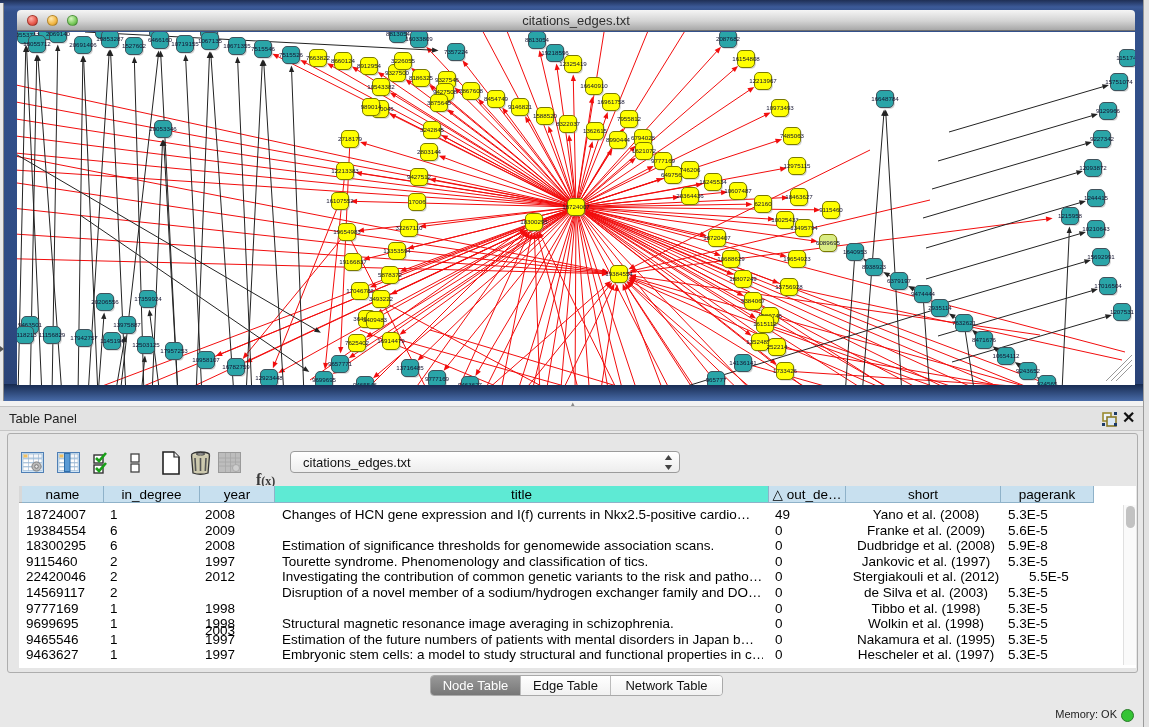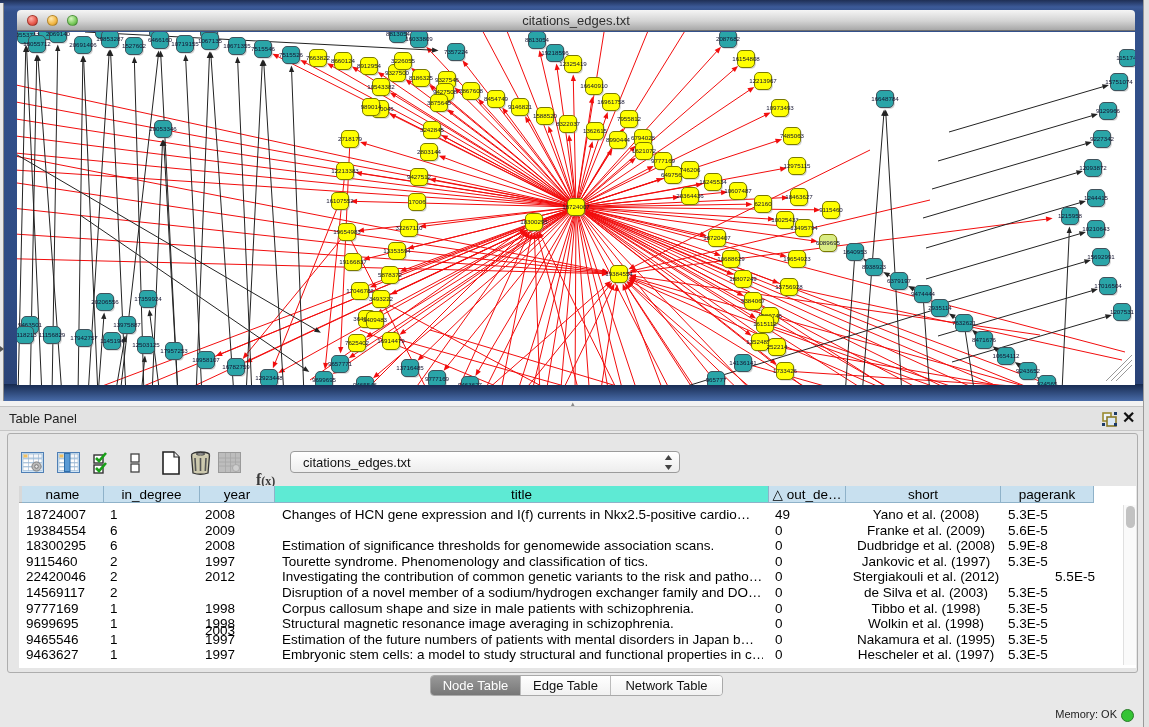--- a/index.html
+++ b/index.html
@@ -945,32 +945,31 @@
       <div style="position:absolute;left:263px;top:67.8px;width:481px;height:15.6px;line-height:15.6px;text-align:left;white-space:nowrap;overflow:hidden;">Tourette syndrome. Phenomenology and classification of tics.</div>
       <div style="position:absolute;left:756px;top:67.8px;width:72px;height:15.6px;line-height:15.6px;text-align:left;white-space:nowrap;overflow:hidden;">0</div>
       <div style="position:absolute;left:827px;top:67.8px;width:160px;height:15.6px;line-height:15.6px;text-align:center;white-space:nowrap;overflow:hidden;">Jankovic et al. (1997)</div>
       <div style="position:absolute;left:989px;top:67.8px;width:92px;height:15.6px;line-height:15.6px;text-align:left;white-space:nowrap;overflow:hidden;">5.3E-5</div>
       <div style="position:absolute;left:7px;top:83.4px;width:80px;height:15.6px;line-height:15.6px;text-align:left;white-space:nowrap;overflow:hidden;">22420046</div>
       <div style="position:absolute;left:91px;top:83.4px;width:70px;height:15.6px;line-height:15.6px;text-align:left;white-space:nowrap;overflow:hidden;">2</div>
       <div style="position:absolute;left:186px;top:83.4px;width:70px;height:15.6px;line-height:15.6px;text-align:left;white-space:nowrap;overflow:hidden;">2012</div>
       <div style="position:absolute;left:263px;top:83.4px;width:481px;height:15.6px;line-height:15.6px;text-align:left;white-space:nowrap;overflow:hidden;">Investigating the contribution of common genetic variants to the risk and patho…</div>
       <div style="position:absolute;left:756px;top:83.4px;width:72px;height:15.6px;line-height:15.6px;text-align:left;white-space:nowrap;overflow:hidden;">0</div>
       <div style="position:absolute;left:827px;top:83.4px;width:160px;height:15.6px;line-height:15.6px;text-align:center;white-space:nowrap;overflow:hidden;">Stergiakouli et al. (2012)</div>
-      <div style="position:absolute;left:1010px;top:83.4px;width:92px;height:15.6px;line-height:15.6px;text-align:center;white-space:nowrap;overflow:hidden;">5.5E-5</div>
+      <div style="position:absolute;left:1010px;top:83.4px;width:92px;height:15.6px;line-height:15.6px;text-align:left;white-space:nowrap;overflow:hidden;">5.5E-5</div>
       <div style="position:absolute;left:7px;top:99.0px;width:80px;height:15.6px;line-height:15.6px;text-align:left;white-space:nowrap;overflow:hidden;">14569117</div>
       <div style="position:absolute;left:91px;top:99.0px;width:70px;height:15.6px;line-height:15.6px;text-align:left;white-space:nowrap;overflow:hidden;">2</div>
       <div style="position:absolute;left:186px;top:99.0px;width:70px;height:15.6px;line-height:15.6px;text-align:left;white-space:nowrap;overflow:hidden;margin-top:38px;">2003</div>
       <div style="position:absolute;left:263px;top:99.0px;width:481px;height:15.6px;line-height:15.6px;text-align:left;white-space:nowrap;overflow:hidden;">Disruption of a novel member of a sodium/hydrogen exchanger family and DO…</div>
       <div style="position:absolute;left:756px;top:99.0px;width:72px;height:15.6px;line-height:15.6px;text-align:left;white-space:nowrap;overflow:hidden;">0</div>
       <div style="position:absolute;left:827px;top:99.0px;width:160px;height:15.6px;line-height:15.6px;text-align:center;white-space:nowrap;overflow:hidden;">de Silva et al. (2003)</div>
       <div style="position:absolute;left:989px;top:99.0px;width:92px;height:15.6px;line-height:15.6px;text-align:left;white-space:nowrap;overflow:hidden;">5.3E-5</div>
       <div style="position:absolute;left:7px;top:114.6px;width:80px;height:15.6px;line-height:15.6px;text-align:left;white-space:nowrap;overflow:hidden;">9777169</div>
       <div style="position:absolute;left:91px;top:114.6px;width:70px;height:15.6px;line-height:15.6px;text-align:left;white-space:nowrap;overflow:hidden;">1</div>
       <div style="position:absolute;left:186px;top:114.6px;width:70px;height:15.6px;line-height:15.6px;text-align:left;white-space:nowrap;overflow:hidden;">1998</div>
-      <div style="position:absolute;left:263px;top:114.6px;width:481px;height:15.6px;line-height:15.6px;text-align:left;white-space:nowrap;overflow:hidden;">Corpus callosum shape and size in male patients with schizophrenia.</div>
       <div style="position:absolute;left:756px;top:114.6px;width:72px;height:15.6px;line-height:15.6px;text-align:left;white-space:nowrap;overflow:hidden;">0</div>
       <div style="position:absolute;left:827px;top:114.6px;width:160px;height:15.6px;line-height:15.6px;text-align:center;white-space:nowrap;overflow:hidden;">Tibbo et al. (1998)</div>
       <div style="position:absolute;left:989px;top:114.6px;width:92px;height:15.6px;line-height:15.6px;text-align:left;white-space:nowrap;overflow:hidden;">5.3E-5</div>
       <div style="position:absolute;left:7px;top:130.2px;width:80px;height:15.6px;line-height:15.6px;text-align:left;white-space:nowrap;overflow:hidden;">9699695</div>
       <div style="position:absolute;left:91px;top:130.2px;width:70px;height:15.6px;line-height:15.6px;text-align:left;white-space:nowrap;overflow:hidden;">1</div>
       <div style="position:absolute;left:186px;top:130.2px;width:70px;height:15.6px;line-height:15.6px;text-align:left;white-space:nowrap;overflow:hidden;">1998</div>
       <div style="position:absolute;left:263px;top:130.2px;width:481px;height:15.6px;line-height:15.6px;text-align:left;white-space:nowrap;overflow:hidden;">Structural magnetic resonance image averaging in schizophrenia.</div>
       <div style="position:absolute;left:756px;top:130.2px;width:72px;height:15.6px;line-height:15.6px;text-align:left;white-space:nowrap;overflow:hidden;">0</div>
       <div style="position:absolute;left:827px;top:130.2px;width:160px;height:15.6px;line-height:15.6px;text-align:center;white-space:nowrap;overflow:hidden;">Wolkin et al. (1998)</div>
       <div style="position:absolute;left:989px;top:130.2px;width:92px;height:15.6px;line-height:15.6px;text-align:left;white-space:nowrap;overflow:hidden;">5.3E-5</div>

